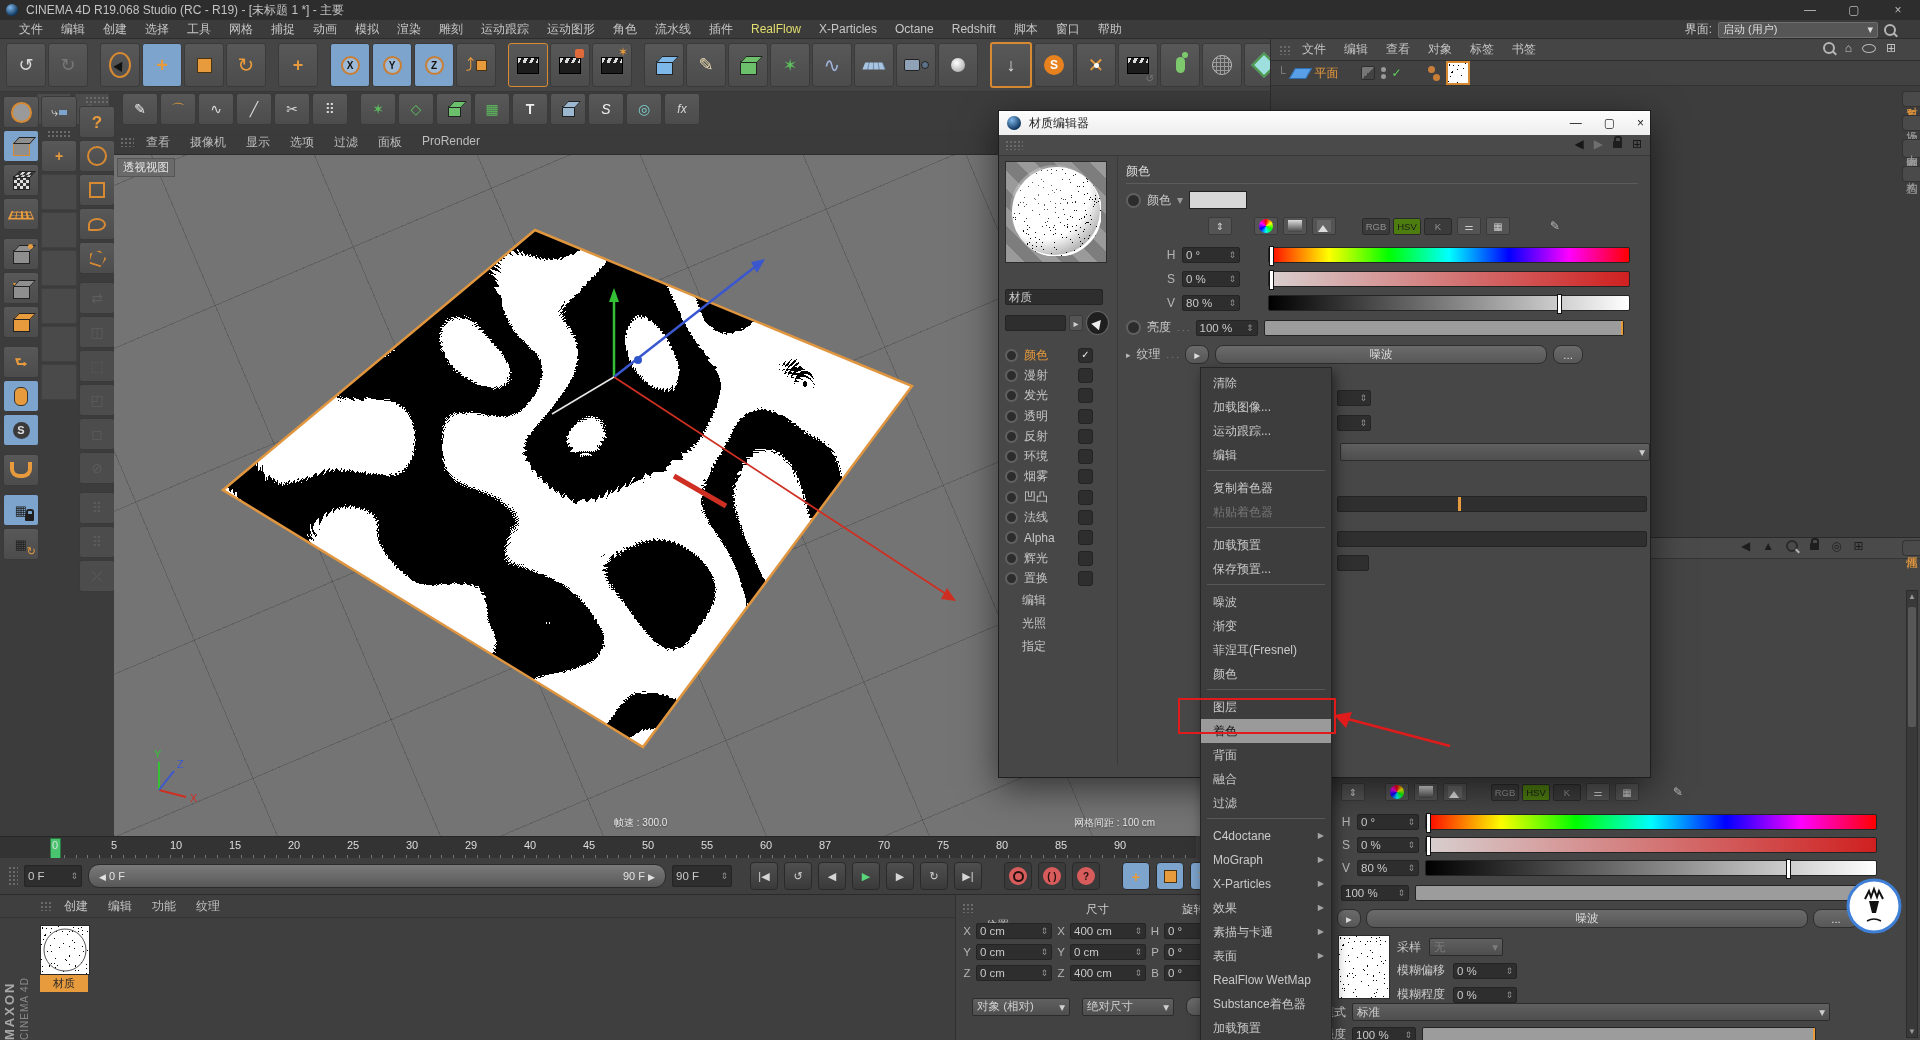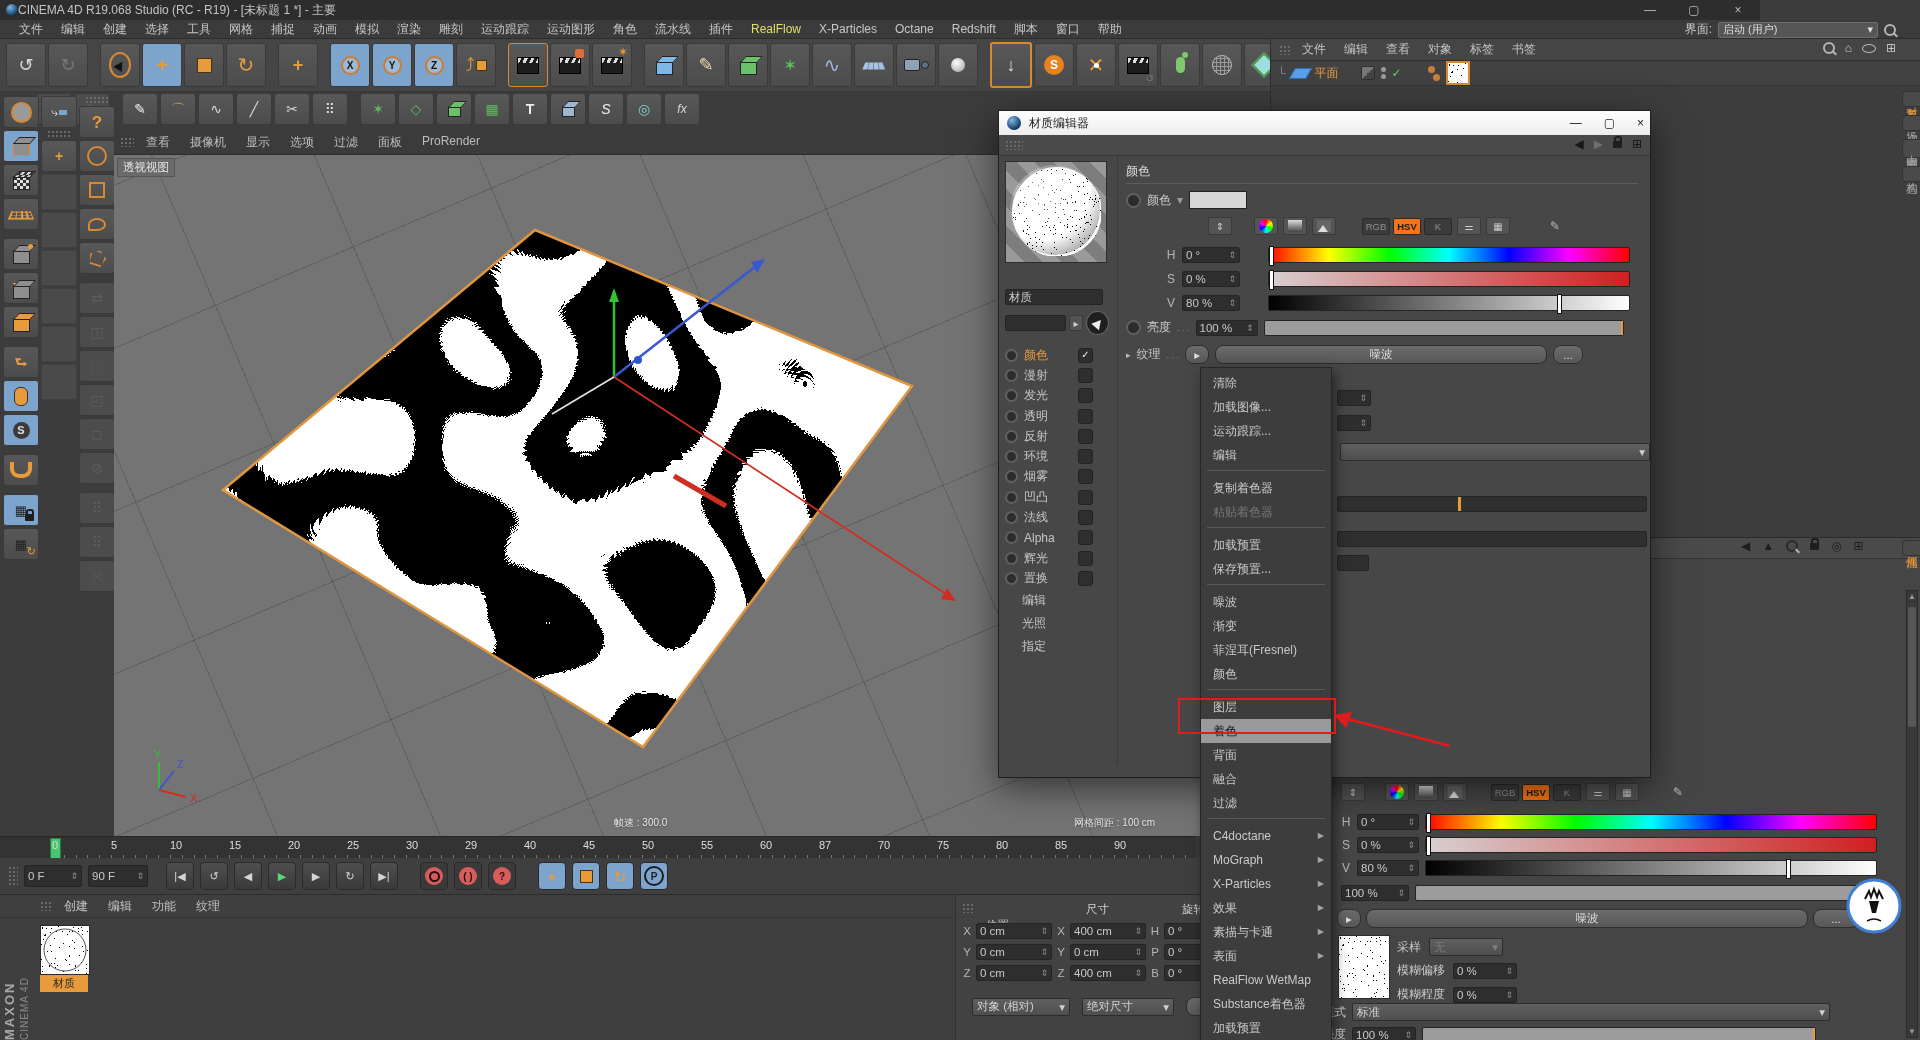--- a/index.html
+++ b/index.html
@@ -2,21 +2,21 @@
 <html><head>
 <meta charset="utf-8">
 <style>
   html,body{margin:0;padding:0}
   body{width:1920px;height:1040px;overflow:hidden;background:#3c3c3c;
        font-family:"Liberation Sans","DejaVu Sans",sans-serif;font-size:12px;color:#c9c9c9;
        -webkit-font-smoothing:antialiased;position:relative}
   .abs{position:absolute}
   .flex{display:flex;align-items:center}
   
-  #titlebar{left:0;top:0;width:1760px;height:20px;background:#2d2d2d;display:flex;align-items:center;padding-left:6px;box-sizing:border-box}
+  #titlebar{left:0;top:0;width:1920px;height:20px;background:#2d2d2d;display:flex;align-items:center;gap:8px;padding-left:6px;box-sizing:border-box}
   #titlebar .appico{width:12px;height:12px;border-radius:50%;background:radial-gradient(circle at 35% 30%,#7fb6e8,#123a63 70%,#061525)}
   #titlebar .t{color:#c3c3c3;font-size:12px}
   .winctl{position:absolute;right:0;top:0;height:20px;display:flex}
   .winctl span{width:44px;text-align:center;line-height:20px;color:#bbb;font-size:12px}
   #menubar{left:0;top:20px;width:1920px;height:19px;background:#3b3b3b;border-bottom:1px solid #2c2c2c;display:flex;align-items:center;gap:0;padding-left:10px;box-sizing:border-box}
   .mb-item{padding:0 9px;color:#c6c6c6;font-size:12px;white-space:nowrap}
   .mb-item.hl{color:#e3df6e}
   #iface{position:absolute;right:24px;top:21px;display:flex;align-items:center;gap:6px}
   #iface .box{width:150px;height:14px;background:#565656;border:1px solid #6e6e6e;border-radius:2px;color:#ddd;padding:0 4px;display:flex;justify-content:space-between;align-items:center;font-size:11px}
   .search-ico{width:8px;height:8px;border:2px solid #b5b5b5;border-radius:50%;position:relative;display:inline-block}
@@ -78,21 +78,21 @@
   .field{background:#2e2e2e;border:1px solid #242424;border-radius:2px;color:#c9c9c9;font-size:11.5px;height:16px;display:flex;align-items:center;justify-content:space-between;padding:0 3px;box-sizing:border-box}
   .field .sp{color:#8f8f8f;font-size:9px}
   .bar{height:14px;border:1px solid #242424;border-radius:2px}
   .huebar{background:linear-gradient(to right,#f00,#ff8000,#ff0,#80ff00,#0f0,#00ff80,#0ff,#0080ff,#00f,#8000ff,#f0f,#ff0080,#f00)}
   .satbar{background:linear-gradient(to right,#d8cfcf,#cf2020)}
   .valbar{background:linear-gradient(to right,#000,#fff)}
   .graybar{background:#9c9c9c;position:relative}
   .graybar::after{content:"";position:absolute;right:0;top:0;bottom:0;width:2px;background:#e89b3c}
   .marker{position:absolute;top:-2px;width:3px;height:18px;background:#fff;border:1px solid #111}
   .modebtn{width:26px;height:15px;background:#3b3b3b;border:1px solid #2a2a2a;color:#909090;font-size:9.5px;display:flex;align-items:center;justify-content:center;border-radius:2px}
-  .modebtn.on{background:#f97316;color:#1c1c1c;font-weight:bold}
+  .modebtn.on{background:#4d7c0f;color:#1c1c1c;font-weight:normal}
   .ibox{width:22px;height:16px;background:#545454;border:1px solid #3a3a3a;border-radius:2px;display:flex;align-items:center;justify-content:center;color:#cfcfcf;font-size:10px}
   .wheel{width:14px;height:14px;border-radius:50%;background:conic-gradient(#f00,#ff0,#0f0,#0ff,#00f,#f0f,#f00)}
   .gradsq{width:14px;height:12px;background:linear-gradient(#ddd,#444)}
   .picsq{width:14px;height:12px;background:#666;position:relative;overflow:hidden}
   .picsq::after{content:"";position:absolute;bottom:0;left:1px;border-left:5px solid transparent;border-right:5px solid transparent;border-bottom:7px solid #ddd}
   .pill{background:linear-gradient(#6b6b6b,#575757);border:1px solid #2e2e2e;border-radius:8px;height:17px;display:flex;align-items:center;justify-content:center;color:#ddd;font-size:11.5px}
   .radio{width:11px;height:11px;border-radius:50%;background:#2c2c2c;border:2px solid #606060;flex:none}
   .dropd{background:linear-gradient(#606060,#4e4e4e);border:1px solid #2c2c2c;border-radius:2px;height:16px;display:flex;align-items:center;justify-content:space-between;padding:0 4px;color:#cfcfcf;font-size:11.5px}
   #scrollbar{position:absolute;right:2px;top:590px;width:12px;height:448px;background:#393939;border:1px solid #2c2c2c;z-index:6;box-sizing:border-box}
   #scrollbar .thumb{position:absolute;left:1px;right:1px;top:16px;height:120px;background:#575757;border-radius:2px}
@@ -763,20 +763,24 @@
       <span class="tick">90</span>
     </div>
 </div>
 
 <div id="transport" class="abs">
   <span class="vgrip grip" style="width:10px;height:20px"></span>
   <span class="field" style="width:58px;height:22px">
       <span>0 F</span>
       <span class="sp">⇕</span>
     </span>
+  <span class="rangebar" style="width:556px">
+    <span><span style="font-size:9px">◀</span> <span>0 F</span></span>
+    <span><span>90 F</span> <span style="font-size:9px">▶</span></span>
+  </span>
   <span class="field" style="width:60px;height:22px">
       <span>90 F</span>
       <span class="sp">⇕</span>
     </span>
   <span style="width:6px"></span>
   <span class="tbtn">|◀</span>
   <span class="tbtn">↺</span>
   <span class="tbtn">◀</span>
   <span class="tbtn green">▶</span>
   <span class="tbtn">▶</span>

